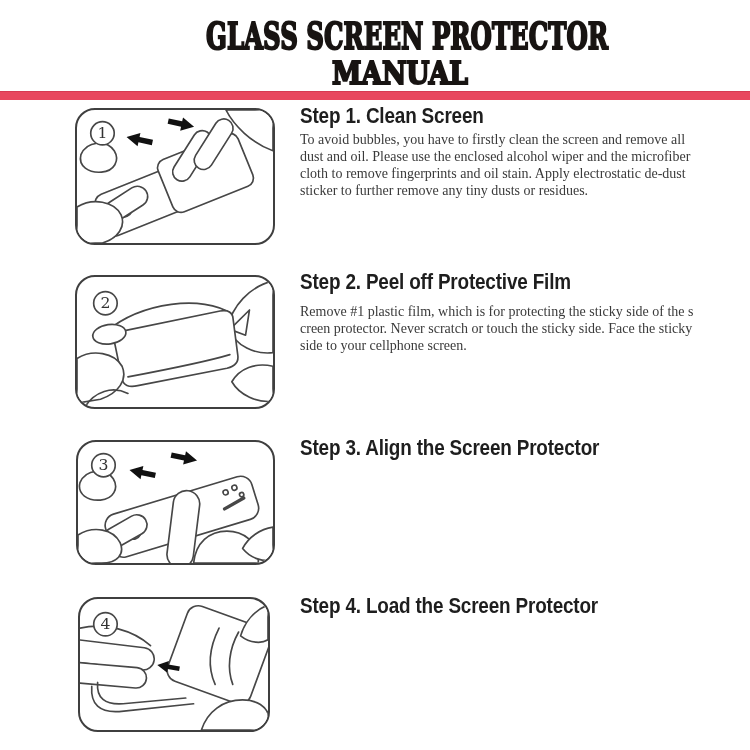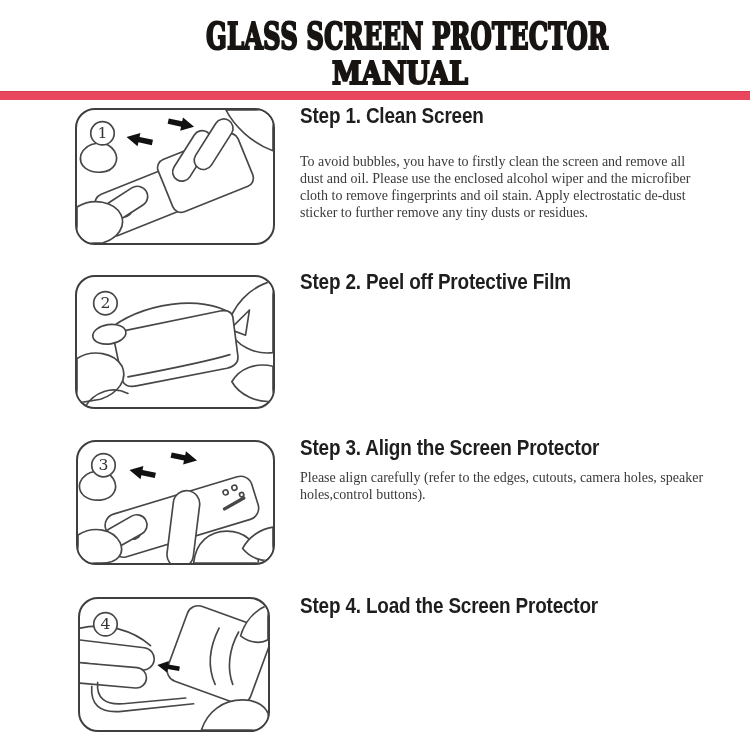--- a/index.html
+++ b/index.html
@@ -15,21 +15,21 @@
   .illus svg{display:block;width:100%;height:100%;}
   .i1{top:108px;left:75px;width:200px;height:137px;}
   .i2{top:275px;left:75px;width:200px;height:134px;}
   .i3{top:440px;left:76px;width:199px;height:125px;}
   .i4{top:597px;left:78px;width:192px;height:135px;}
   
   .step-title{position:absolute;left:300px;margin:0;font-size:21.5px;font-weight:700;color:#1e1e1e;
               letter-spacing:-0.2px;transform:scaleX(0.88);transform-origin:left top;white-space:nowrap;}
   .step-body{position:absolute;left:300px;width:440px;margin:0;font-family:"Liberation Serif",serif;
              font-size:14px;line-height:17px;color:#3a3a3a;white-space:pre-line;}
-  .t1{top:104px}.b1{top:153px}
+  .t1{top:104px}.b1{top:131px}
   .t2{top:270px}.b2{top:303px}
   .t3{top:436px}.b3{top:469px}
   .t4{top:594px}.b4{top:619px}
   
   .art{stroke:#474747;stroke-width:1.7;fill:none;stroke-linecap:round;stroke-linejoin:round;}
   .badge-num{font-family:"DejaVu Serif",serif;font-size:16px;fill:#333;stroke:none;text-anchor:middle;}
 </style>
 </head>
 <body>
 
@@ -86,20 +86,23 @@
         <path d="M8,134 C18,118 36,112 52,120"></path>
         <path d="M200,92 C182,88 166,94 158,108 C166,122 184,130 200,128 Z" fill="#fff"></path>
         <g>
           <circle cx="29" cy="27" r="12" fill="#fff"></circle>
           <text class="badge-num" x="29" y="32">2</text>
         </g>
       </g>
     </svg>
   </div>
   <h2 class="step-title t2">Step 2. Peel off Protective Film</h2>
+  <p class="step-body b2">Remove #1 plastic film, which is for protecting the sticky side of the s
+creen protector. Never scratch or touch the sticky side. Face the sticky
+side to your cellphone screen.</p>
 
   <div class="illus i3">
     <svg viewBox="0 0 199 125" preserveAspectRatio="none">
       <g class="art">
         <path d="M0,7 L13,0 L13,4.2 L27,4.2 L27,9.8 L13,9.8 L13,14 Z" fill="#111" stroke="none" transform="translate(54,22) rotate(12)"></path>
         <path d="M0,7 L13,0 L13,4.2 L27,4.2 L27,9.8 L13,9.8 L13,14 Z" fill="#111" stroke="none" transform="translate(120,26) rotate(192)"></path>
         <g transform="rotate(-17 100 78)">
           <rect x="28" y="56" width="156" height="46" rx="12" fill="#fff"></rect>
           <circle cx="54" cy="79" r="8" fill="#fff"></circle>
           <circle cx="156" cy="68" r="2.6"></circle>
@@ -114,22 +117,20 @@
         <path d="M118,125 C120,104 134,92 152,92 C170,92 182,104 184,118 L184,125 Z" fill="#fff"></path>
         <path d="M199,88 C186,90 174,98 168,110 C176,120 188,124 199,122 Z" fill="#fff"></path>
         <g>
           <circle cx="26" cy="24" r="12" fill="#fff"></circle>
           <text class="badge-num" x="26" y="29">3</text>
         </g>
       </g>
     </svg>
   </div>
   <h2 class="step-title t3">Step 3. Align the Screen Protector</h2>
-  <p class="step-body b3">Please align carefully (refer to the edges, cutouts, camera holes, speaker
-holes,control buttons).</p>
 
   <div class="illus i4">
     <svg viewBox="0 0 192 135" preserveAspectRatio="none">
       <g class="art">
         <path d="M0,30 C26,24 54,32 72,48"></path>
         <rect x="-16" y="46" width="92" height="23" rx="11.5" transform="rotate(7 30 58)" fill="#fff"></rect>
         <rect x="-16" y="68" width="84" height="21" rx="10.5" transform="rotate(5 26 78)" fill="#fff"></rect>
         <path d="M12,90 Q10,118 40,116 L116,108"></path>
         <path d="M18,86 Q16,110 44,108 L108,102"></path>
         <g transform="rotate(20 140 60)">

